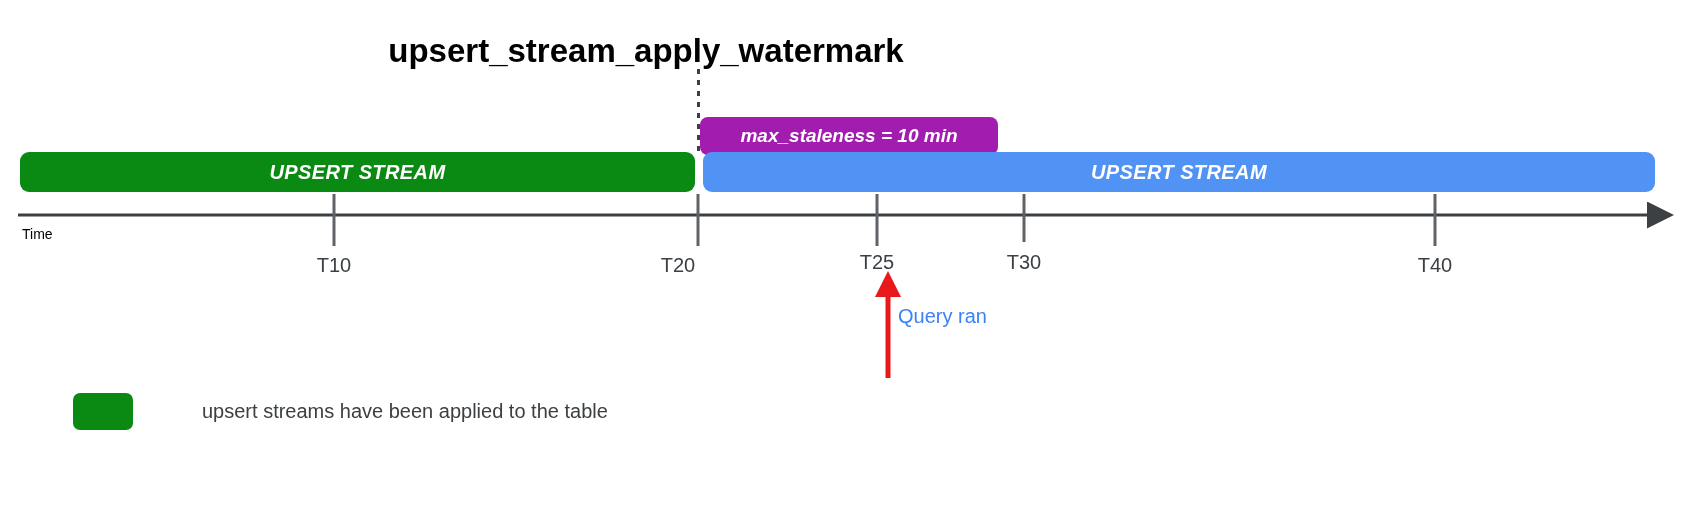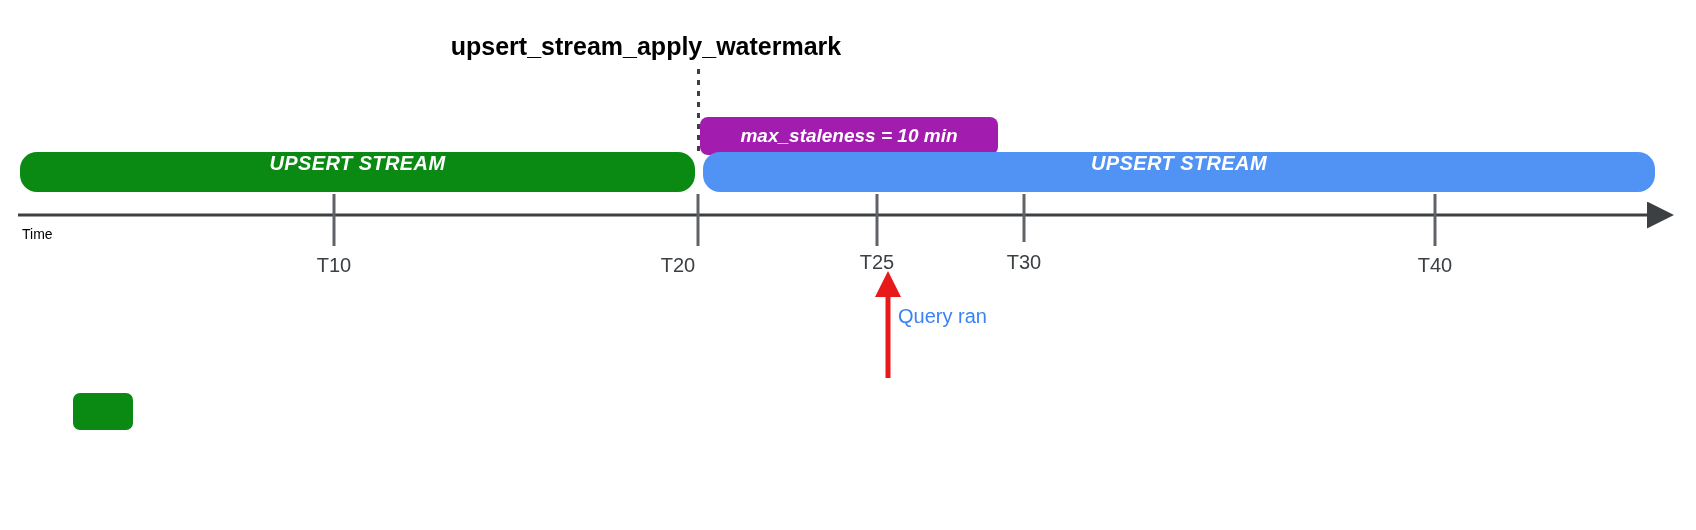--- a/index.html
+++ b/index.html
@@ -19,21 +19,21 @@
     overflow: hidden;
   }
 
   
   #diagram-title {
     position: absolute;
     left: 0;
     top: 32px;
     width: 1292px;
     text-align: center;
-    font-size: 25px;
+    font-size: 33px;
     font-weight: bold;
     color: #000000;
     letter-spacing: 0px;
     white-space: nowrap;
   }
 
   
   #watermark-line {
     position: absolute;
     left: 697px;
@@ -64,23 +64,23 @@
     font-style: italic;
     color: #ffffff;
     white-space: nowrap;
   }
 
   
   .stream-bar {
     position: absolute;
     top: 152px;
     height: 40px;
-    border-radius: 17px;
+    border-radius: 9px;
     display: flex;
-    align-items: flex-start;
+    align-items: center;
     justify-content: center;
   }
   .stream-bar-label {
     font-size: 20px;
     font-weight: bold;
     font-style: italic;
     color: #ffffff;
     letter-spacing: 0.4px;
     white-space: nowrap;
   }
@@ -205,16 +205,17 @@
   <div class="tick-label" style="left:678px;">T20</div>
   <div class="tick-label" style="left:877px; top:251px;">T25</div>
   <div class="tick-label" style="left:1024px; top:251px;">T30</div>
   <div class="tick-label" style="left:1435px;">T40</div>
 
   <div id="query-ran-label">Query ran</div>
 
   <div id="legend">
     <div class="legend-row">
       <span class="legend-swatch" style="background:#0A8A12;"></span>
+      <span class="legend-text">upsert streams have been applied to the table</span>
     </div>
   </div>
 
 </div>
 
 </body></html>

